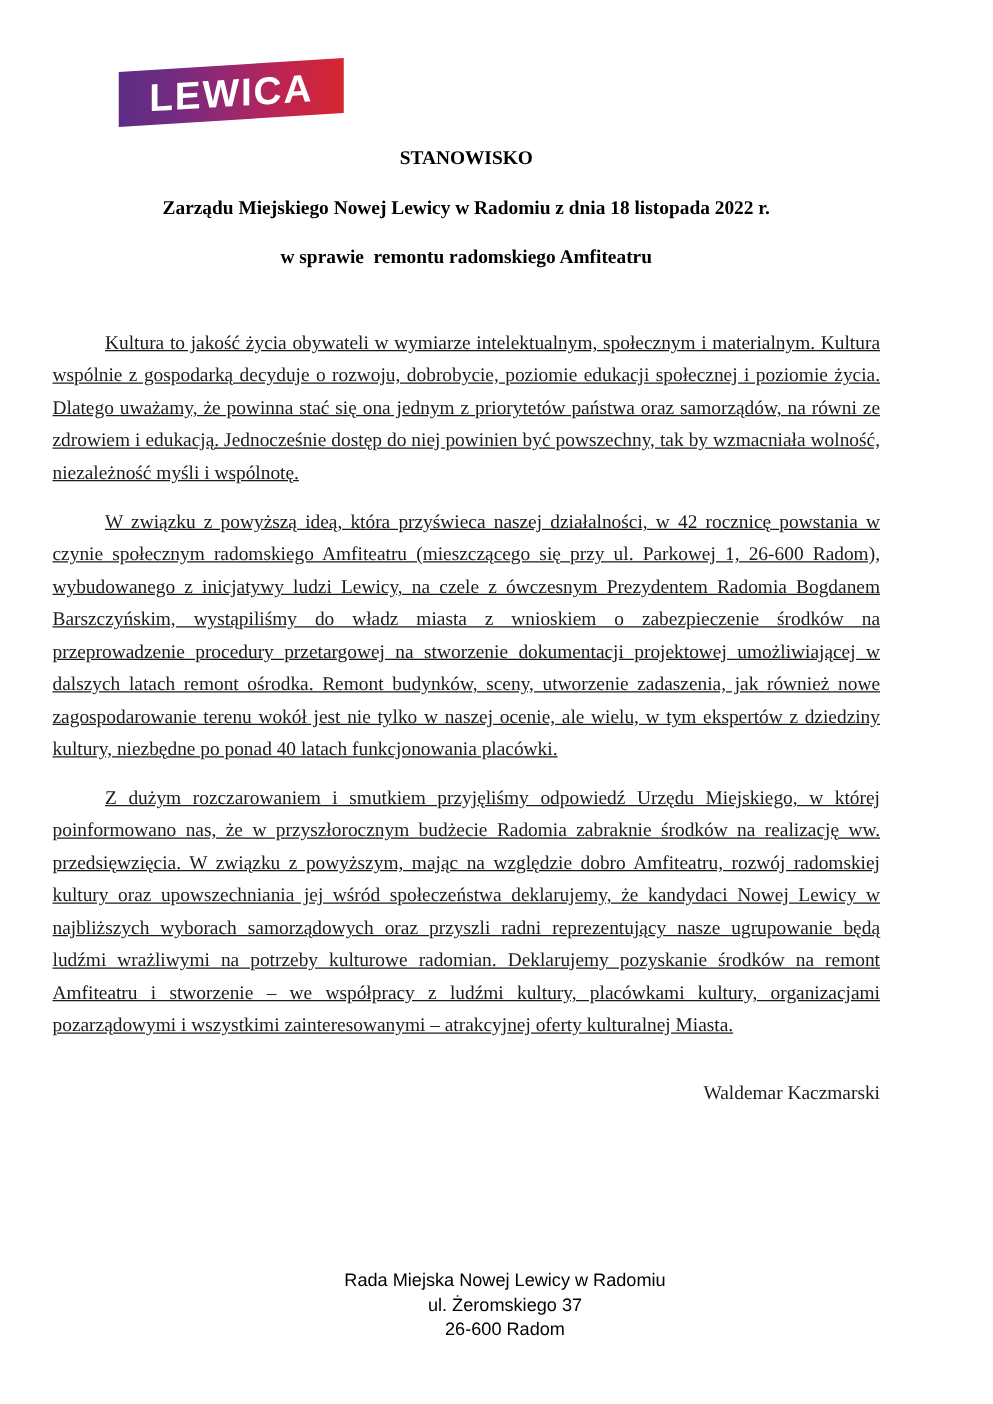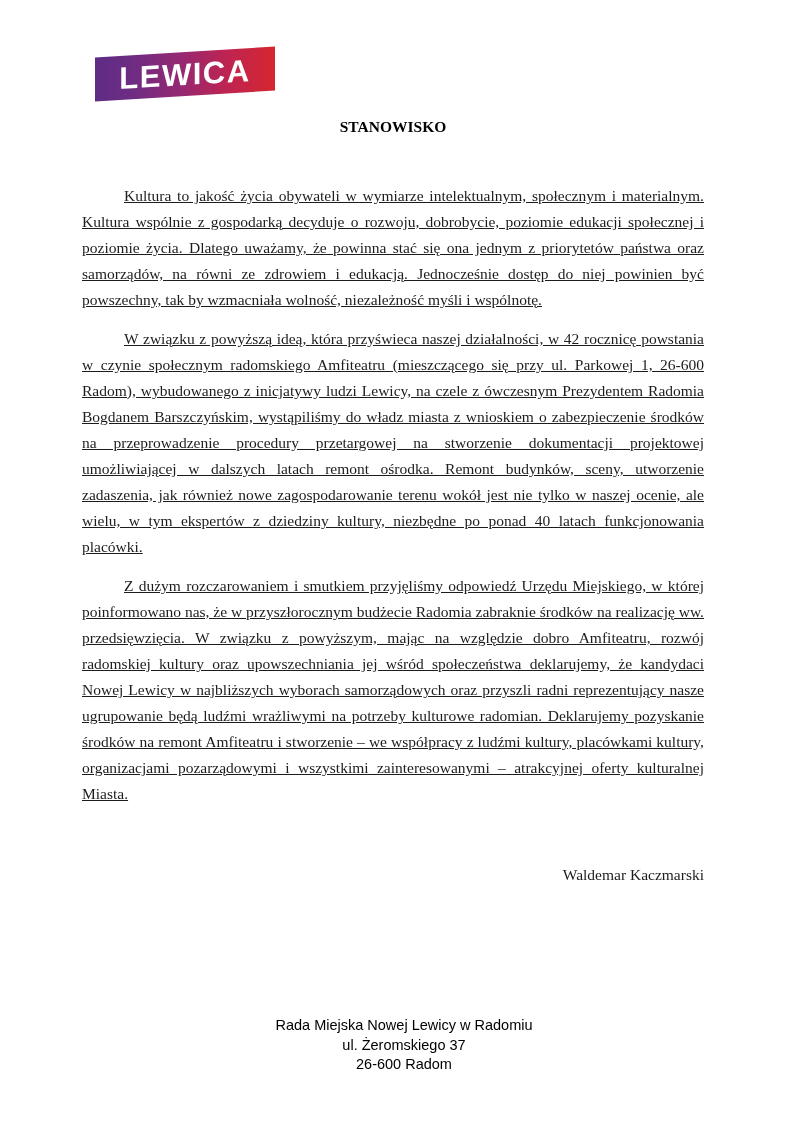--- a/index.html
+++ b/index.html
@@ -33,21 +33,21 @@
   .logo-text {
     font-family: "Liberation Sans", "DejaVu Sans", sans-serif;
     font-weight: 800;
     font-size: 31px;
     letter-spacing: 1.5px;
     color: #ffffff;
     line-height: 1;
   }
   
   .content {
-    padding: 118px 90px 0 82px;
+    padding: 118px 90px 0 42px;
   }
   .doc-title,
   .doc-subtitle,
   .doc-subject {
     text-align: center;
     font-weight: bold;
     font-size: 15.5px;
     line-height: 18px;
     margin: 0;
     color: #000000;
@@ -92,20 +92,22 @@
 
 <div class="page">
 
   <div class="logo">
     <span class="logo-text">LEWICA</span>
   </div>
 
   <div class="content">
 
     <p class="doc-title">STANOWISKO</p>
+    <p class="doc-subtitle">Zarządu Miejskiego Nowej Lewicy w Radomiu z dnia 18 listopada 2022 r.</p>
+    <p class="doc-subject">w sprawie  remontu radomskiego Amfiteatru</p>
 
     <div class="body-text">
       <p class="para">Kultura to jakość życia obywateli w wymiarze intelektualnym, społecznym i materialnym. Kultura wspólnie z gospodarką decyduje o rozwoju, dobrobycie, poziomie edukacji społecznej i poziomie życia. Dlatego uważamy, że powinna stać się ona jednym z priorytetów państwa oraz samorządów, na równi ze zdrowiem i edukacją. Jednocześnie dostęp do niej powinien być powszechny, tak by wzmacniała wolność, niezależność myśli i wspólnotę.</p>
       <p class="para">W związku z powyższą ideą, która przyświeca naszej działalności, w 42 rocznicę powstania w czynie społecznym radomskiego Amfiteatru (mieszczącego się przy ul. Parkowej 1, 26-600 Radom), wybudowanego z inicjatywy ludzi Lewicy, na czele z ówczesnym Prezydentem Radomia Bogdanem Barszczyńskim, wystąpiliśmy do władz miasta z wnioskiem o zabezpieczenie środków na przeprowadzenie procedury przetargowej na stworzenie dokumentacji projektowej umożliwiającej w dalszych latach remont ośrodka. Remont budynków, sceny, utworzenie zadaszenia, jak również nowe zagospodarowanie terenu wokół jest nie tylko w naszej ocenie, ale wielu, w tym ekspertów z dziedziny kultury, niezbędne po ponad 40 latach funkcjonowania placówki.</p>
       <p class="para">Z dużym rozczarowaniem i smutkiem przyjęliśmy odpowiedź Urzędu Miejskiego, w której poinformowano nas, że w przyszłorocznym budżecie Radomia zabraknie środków na realizację ww. przedsięwzięcia. W związku z powyższym, mając na względzie dobro Amfiteatru, rozwój radomskiej kultury oraz upowszechniania jej wśród społeczeństwa deklarujemy, że kandydaci Nowej Lewicy w najbliższych wyborach samorządowych oraz przyszli radni reprezentujący nasze ugrupowanie będą ludźmi wrażliwymi na potrzeby kulturowe radomian. Deklarujemy pozyskanie środków na remont Amfiteatru i stworzenie – we współpracy z ludźmi kultury, placówkami kultury, organizacjami pozarządowymi i wszystkimi zainteresowanymi – atrakcyjnej oferty kulturalnej Miasta.</p>
     </div>
 
   </div>
 
   <div class="signature">

